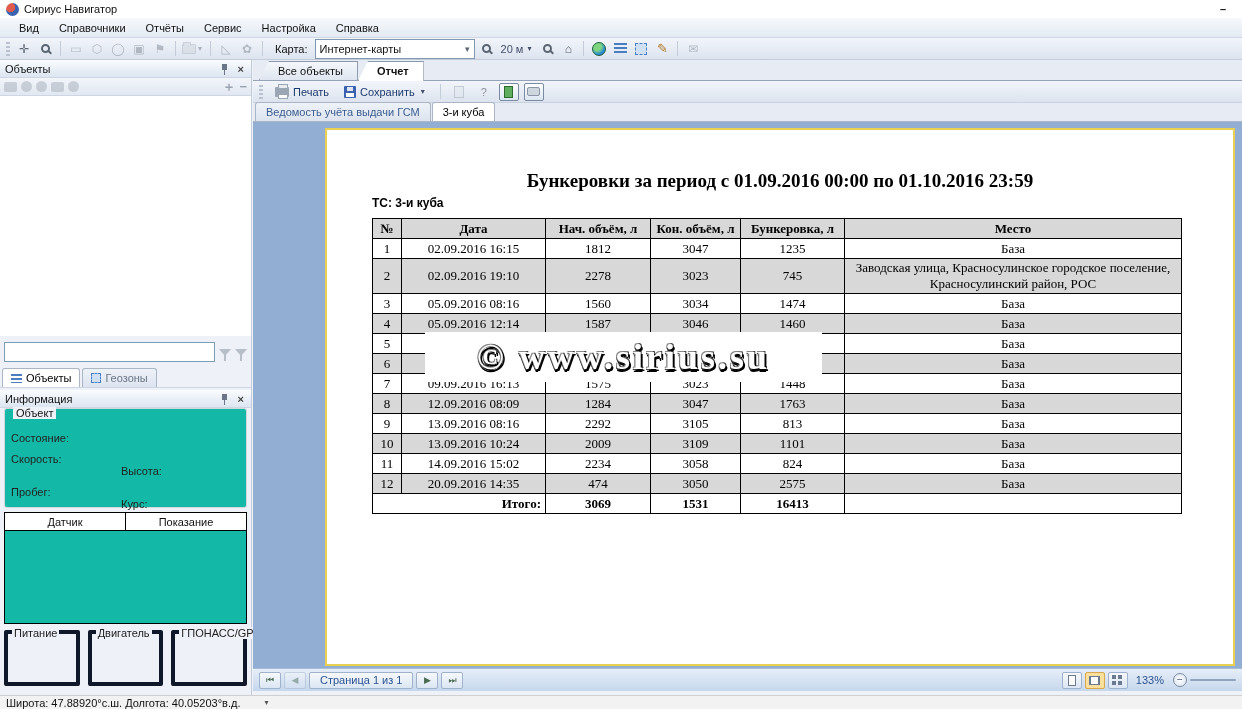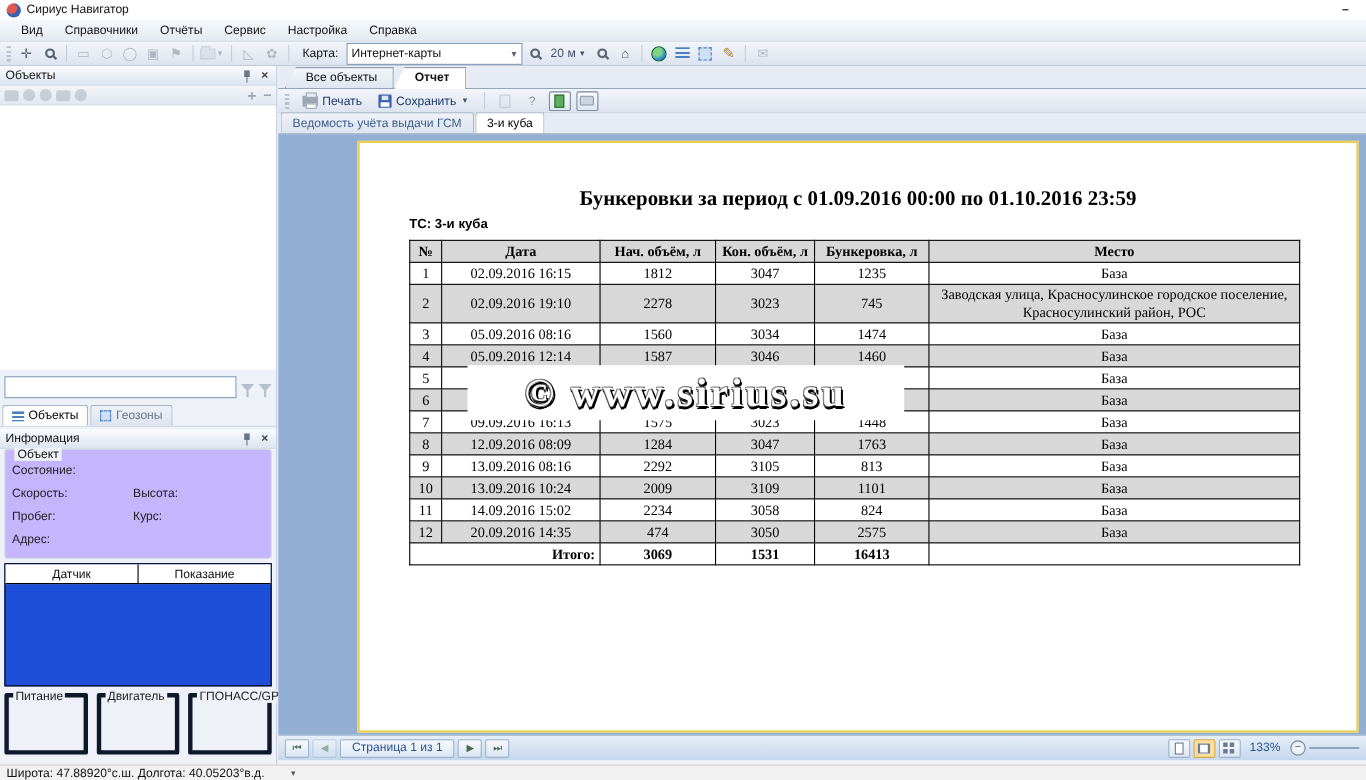--- a/index.html
+++ b/index.html
@@ -53,26 +53,26 @@
   .objlist { position:absolute; left:0; top:36px; width:251px; height:240px; background:#ffffff; }
   .searchrow { position:absolute; left:0; top:280px; width:251px; height:24px; display:flex; align-items:center; padding:0 4px; gap:4px; }
   .searchrow input { flex:1; height:20px; border:1px solid #7f9db9; background:#fff; padding:0 4px; font-family:"Liberation Sans",sans-serif; font-size:11px; }
   .funnel { width:11px; height:7px; border-left:6px solid transparent; border-right:6px solid transparent; border-top:7px solid #b6bec9; position:relative; }
   .funnel::after { content:""; position:absolute; left:-1px; top:-1px; width:2px; height:6px; background:#b6bec9; }
   .ltabs { position:absolute; left:0; top:306px; width:251px; height:22px; display:flex; align-items:flex-end; padding-left:2px; gap:2px; border-bottom:1px solid #cdd6e2; }
   .ltab { display:flex; align-items:center; gap:4px; padding:3px 8px; border:1px solid #aab6c6; border-bottom:none; border-radius:3px 3px 0 0; background:linear-gradient(#eef2f8,#dde4ef); color:#6a7687; }
   .ltab.active { background:#fff; color:#000; }
   .ltab .list-ic { width:11px; height:9px; }
   .ltab .sel-ic { width:10px; height:10px; }
-  .infobox { position:absolute; left:4px; top:348px; width:243px; height:100px; border:1px solid #d2d7de; border-radius:3px; background:#c4b5fd; padding:4px 6px; }
+  .infobox { position:absolute; left:4px; top:348px; width:243px; height:100px; border:1px solid #d2d7de; border-radius:3px; background:#14b8a6; padding:14px 6px; }
   .infobox .legend { position:absolute; top:-2px; left:8px; background:#eef1f7; padding:0 3px; color:#111; }
   .irow { display:flex; margin-top:9px; }
   .irow .c1 { width:110px; color:#222; }
-  .irow .c2 { flex:1; color:#222; }
-  .sensorwrap { position:absolute; left:4px; top:452px; width:243px; height:112px; border:1px solid #000; background:#1d4ed8; }
+  .irow .c2 { flex:1; color:#222;margin-top:12px; }
+  .sensorwrap { position:absolute; left:4px; top:452px; width:243px; height:112px; border:1px solid #000; background:#14b8a6; }
   .sensorhead { display:flex; height:18px; background:#fff; border-bottom:1px solid #000; }
   .sensorhead div { flex:1; display:flex; align-items:center; justify-content:center; color:#111; }
   .sensorhead div:first-child { border-right:1px solid #000; }
   .lboxes { position:absolute; left:4px; top:570px; width:243px; height:56px; display:flex; gap:8px; }
   .lbox { flex:1; border:4px solid #0f172a; border-radius:2px; position:relative; background:#eef1f7; }
   .lbox span { position:absolute; top:-7px; left:4px; background:#eef1f7; padding:0 2px; color:#222; }
 
   
   .statusbar { position:absolute; left:0; top:695px; width:1242px; height:14px; background:#f2f2f2; border-top:1px solid #d0d0d0; display:flex; align-items:center; padding:0 6px; color:#111; }
   .statusbar .arr { margin-left:24px; color:#555; font-size:8px; }

